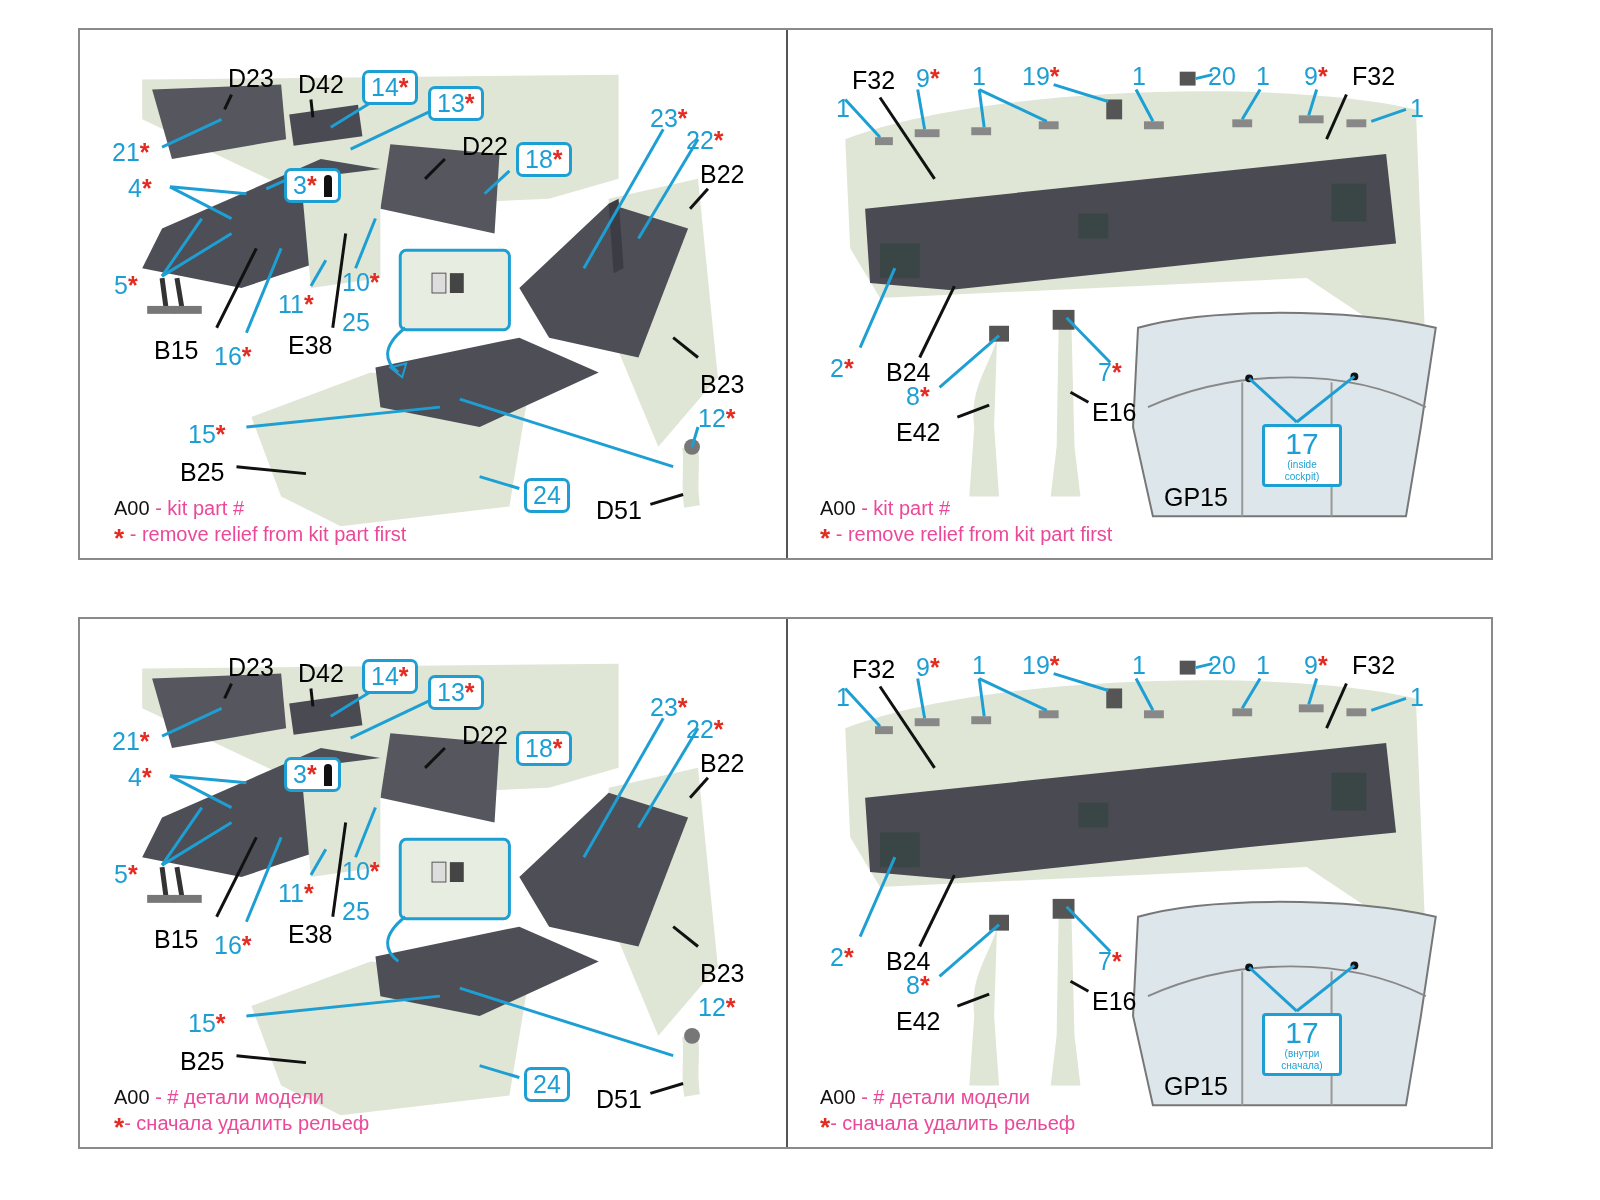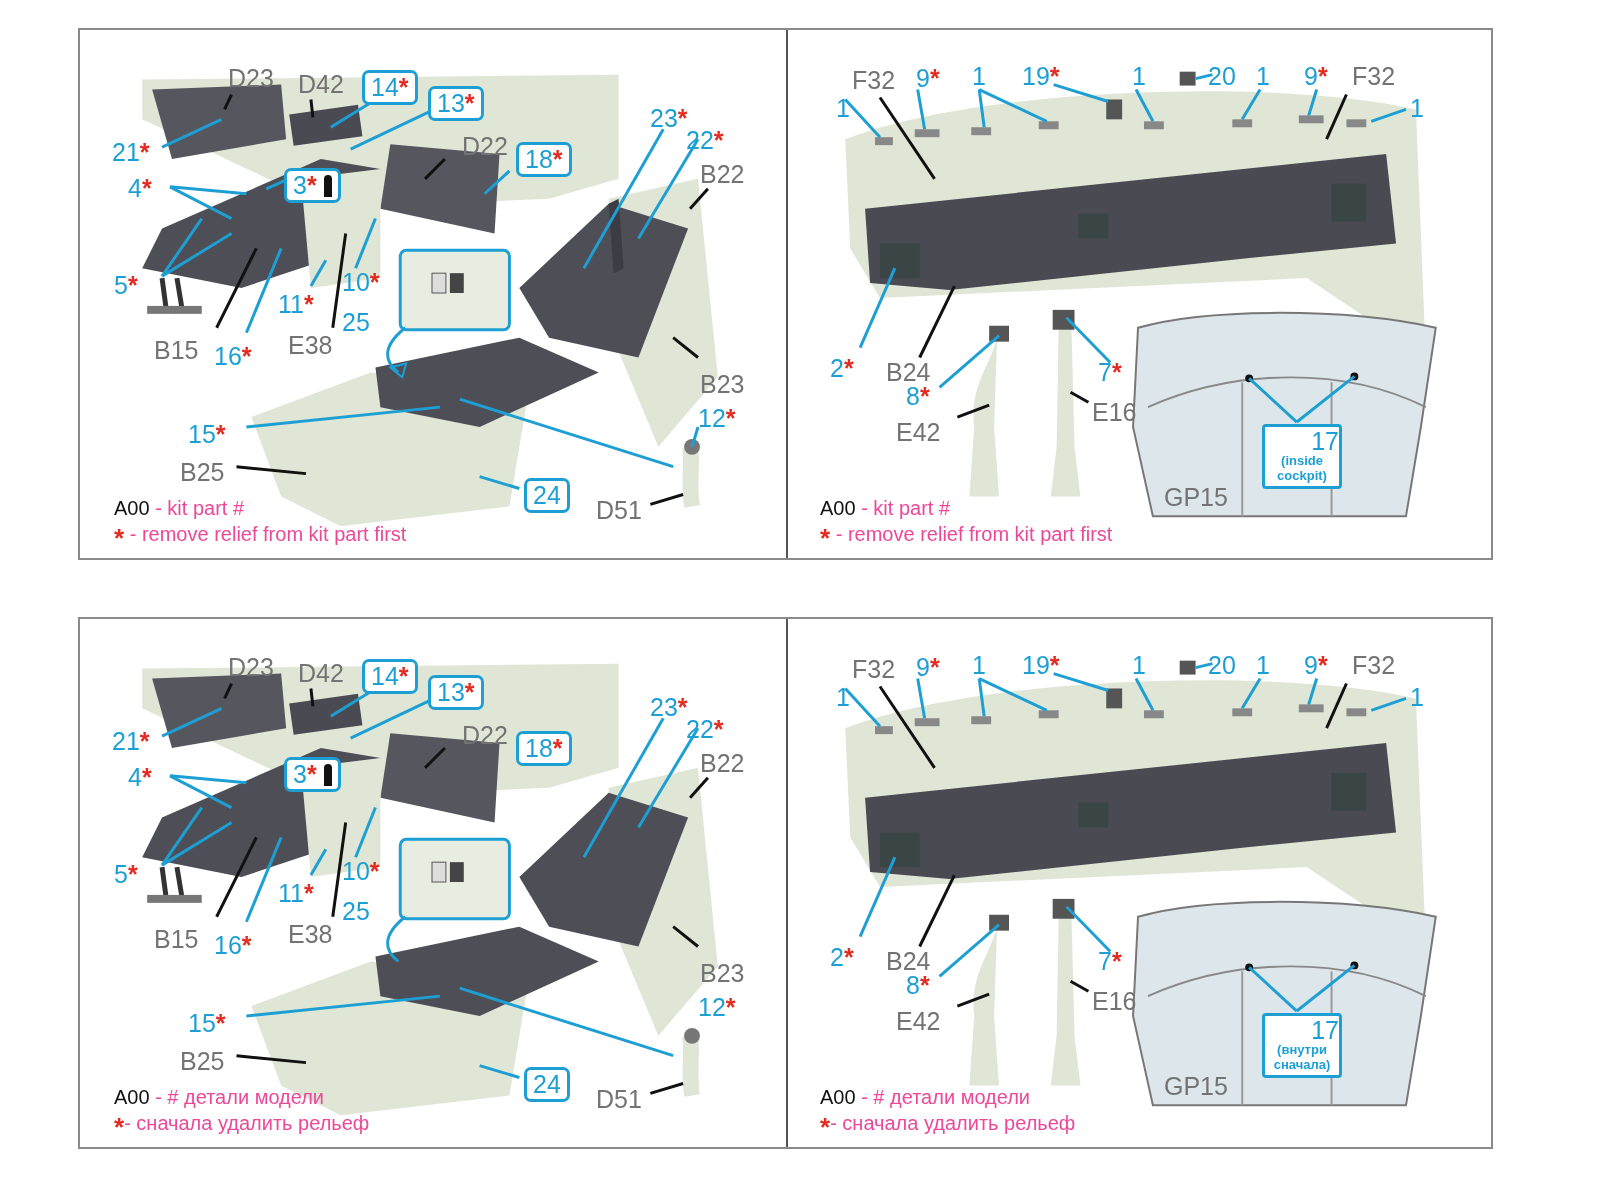--- a/index.html
+++ b/index.html
@@ -6,31 +6,31 @@
   body{width:1600px;height:1200px;position:relative;overflow:hidden;font-family:"Liberation Sans",sans-serif;}
   .sheet{position:absolute;left:78px;width:1415px;height:532px;border:2px solid #8a8a8a;box-sizing:border-box;background:#fff;}
   .sheet.top{top:28px;}
   .sheet.bottom{top:617px;}
   .divider{position:absolute;left:706px;top:0;width:2px;height:100%;background:#555;}
   .panel{position:absolute;top:0;height:100%;overflow:hidden;}
   .panel.left{left:0;width:706px;}
   .panel.right{left:708px;width:705px;}
   svg.art{position:absolute;left:0;top:0;width:100%;height:100%;}
   .lbl{position:absolute;font-size:25px;line-height:1;white-space:nowrap;}
-  .lbl.kit{color:#737373;}
+  .lbl.kit{color:#000000;}
   .lbl.pe{color:#1e9fd4;}
   .star{color:#e32b22;font-weight:bold;}
   .boxed{position:absolute;border:3px solid #1e9fd4;border-radius:7px;background:#fff;padding:2px 6px;font-size:25px;color:#1e9fd4;line-height:1;}
   .legend{position:absolute;font-size:20px;line-height:1;white-space:nowrap;}
   .legend .code{color:#111;}
   .legend .desc{color:#ec4899;}
   .legend .st{color:#e32b22;font-weight:bold;font-size:26px;vertical-align:-6px;}
   .note17{position:absolute;border:3px solid #1e9fd4;border-radius:4px;background:#fff;text-align:center;color:#1e9fd4;width:74px;padding:2px 0;}
-  .note17 .num{font-size:25px;line-height:1;display:block;text-align:right;}
-  .note17 .sub{font-size:13px;line-height:1.15;display:block;font-weight:bold;}
+  .note17 .num{font-size:30px;line-height:1;display:block;}
+  .note17 .sub{font-size:10px;line-height:1.15;display:block;}
 </style>
 </head>
 <body>
 
 <div class="sheet top">
   <div class="divider"></div>
 
   <div class="panel left">
     <svg class="art" viewBox="0 0 706 532">
 

